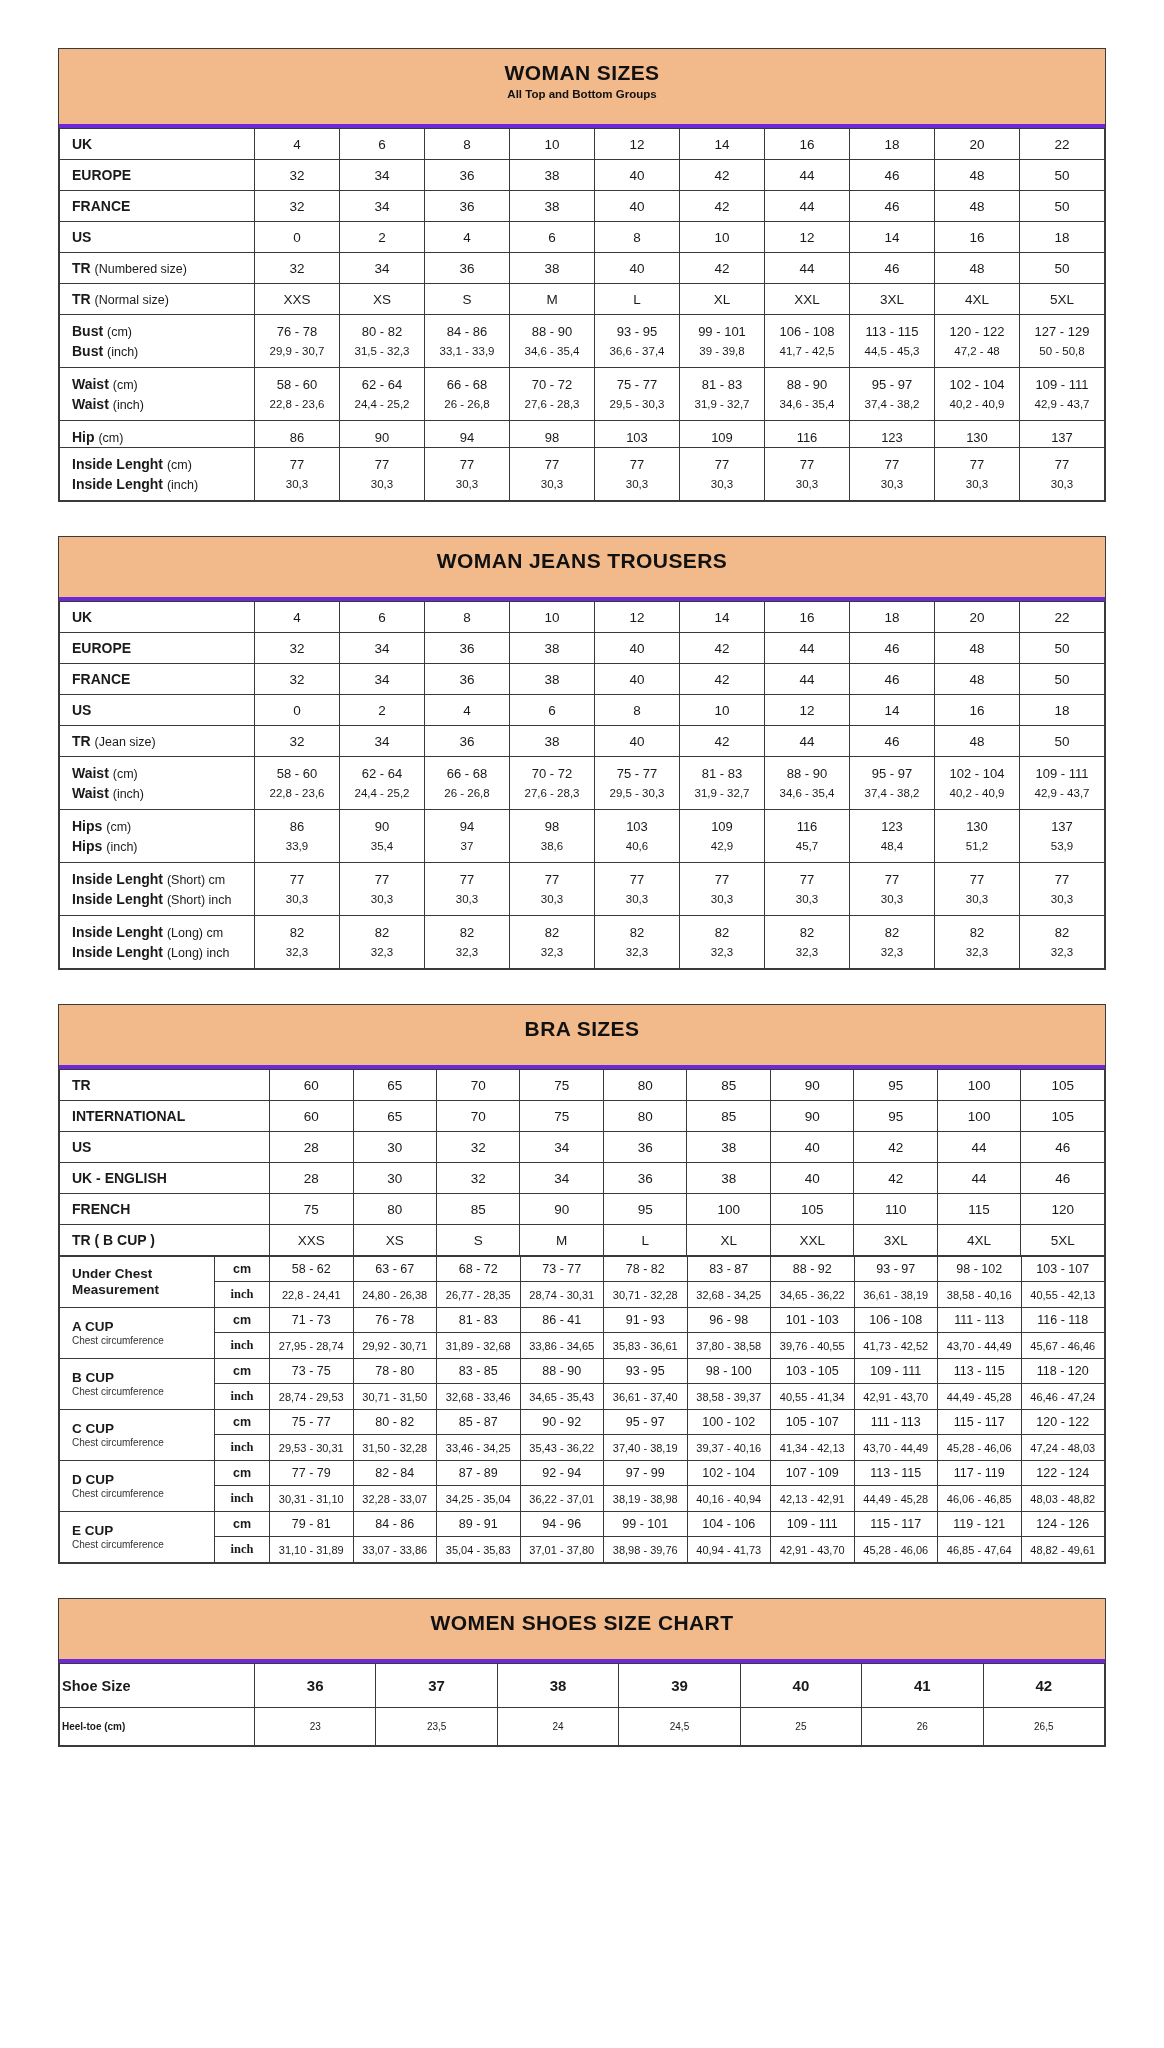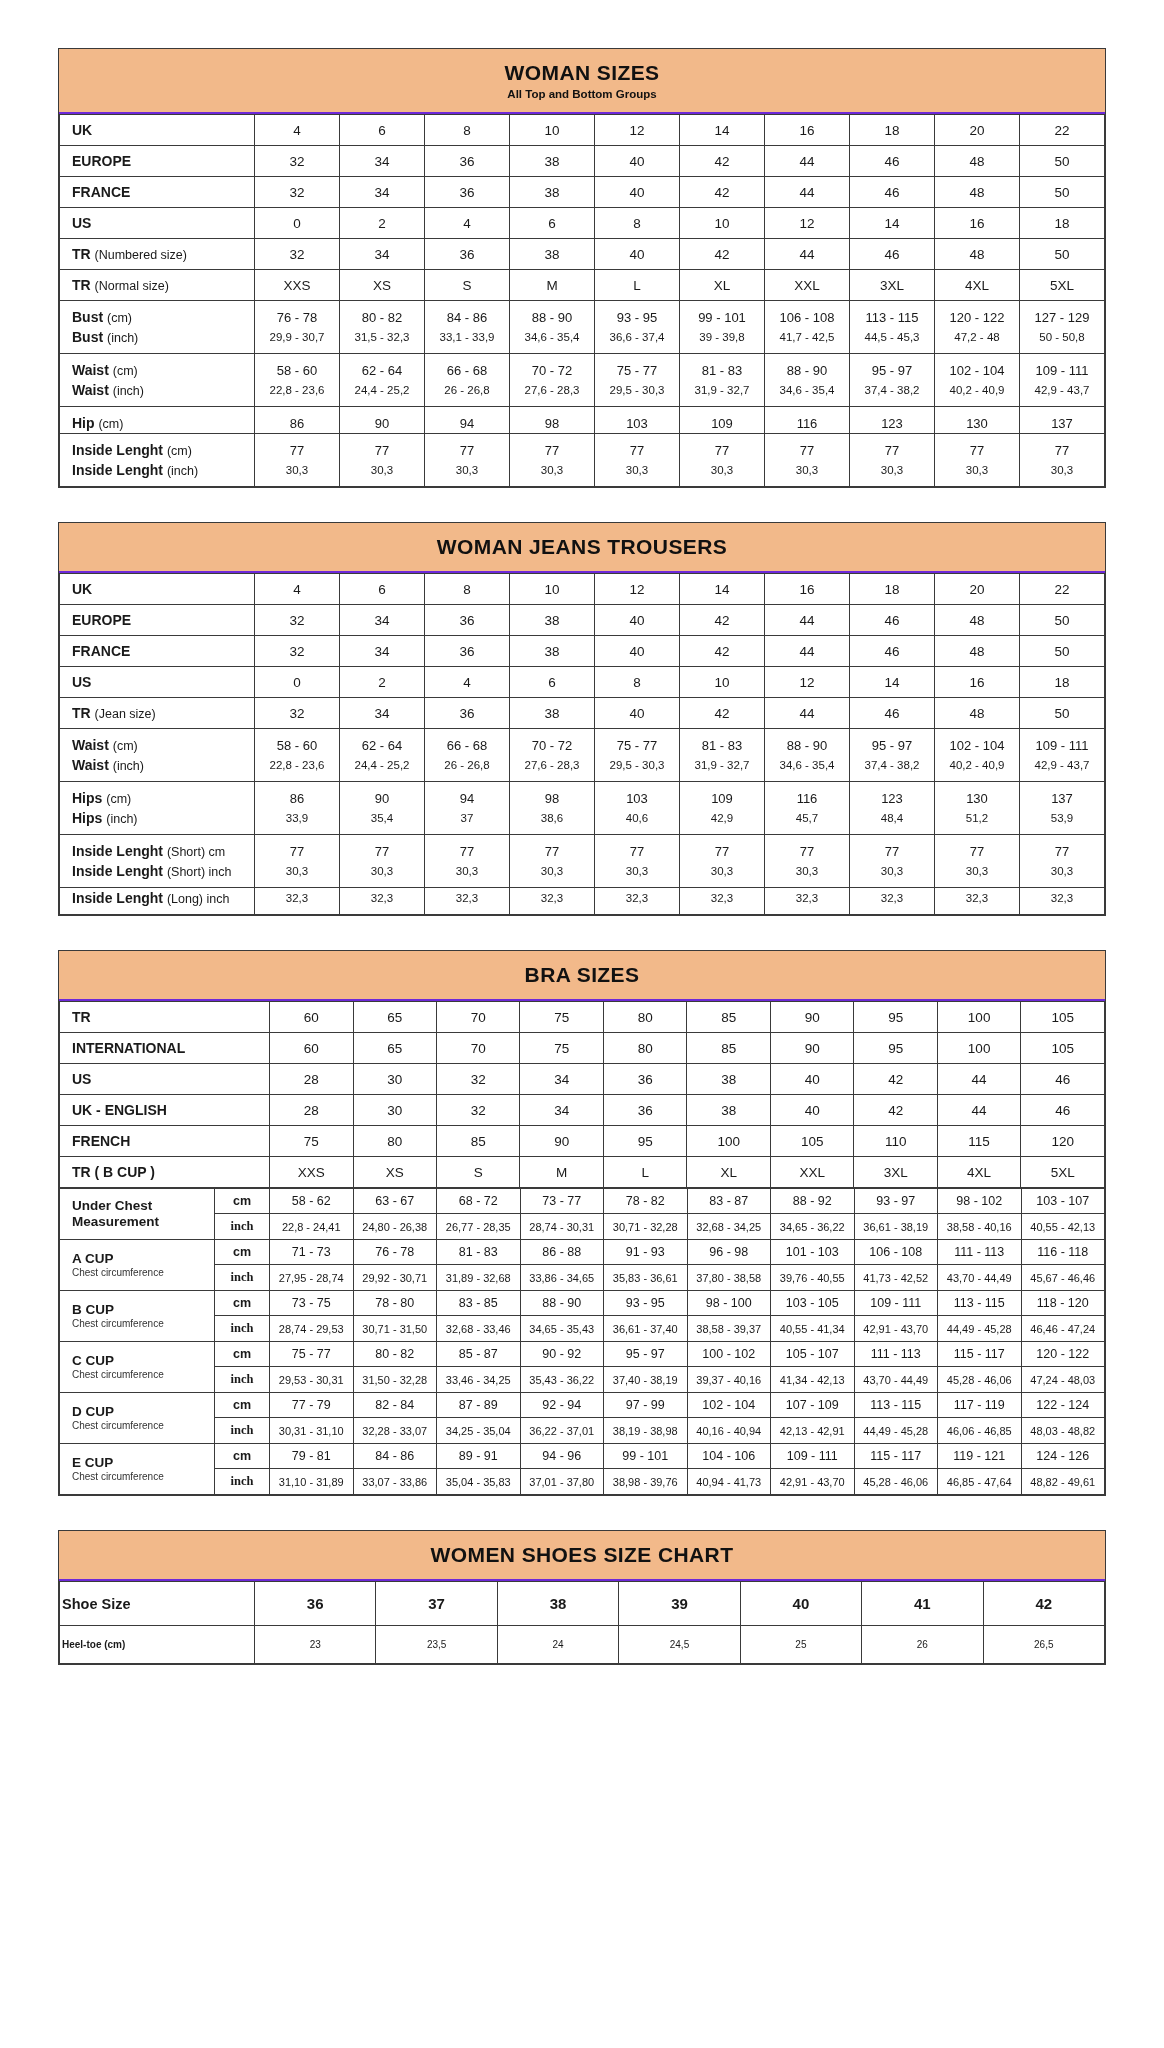--- a/index.html
+++ b/index.html
@@ -16,23 +16,23 @@
     width: 1164px;
     box-sizing: border-box;
     padding: 48px 58px 40px 58px;
   }
   .chart-block {
     margin-bottom: 34px;
     border: 1px solid #3a3a3a;
   }
   .chart-title {
     background: #f2b98a;
-    border-bottom: 2px solid #6d28d9;
+    border-bottom: 4px solid #6d28d9;
     text-align: center;
-    padding: 12px 6px 12px 6px;
+    padding: 12px 6px 24px 6px;
   }
   .chart-title .main {
     font-size: 21px;
     font-weight: bold;
     letter-spacing: 0.4px;
     color: #111;
     display: block;
   }
   .chart-title .sub {
     font-size: 11.5px;
@@ -458,20 +458,33 @@
               <td>30,3</td>
               <td>30,3</td>
               <td>30,3</td>
               <td>30,3</td>
               <td>30,3</td>
               <td>30,3</td>
               <td>30,3</td>
               <td>30,3</td>
               <td>30,3</td>
               <td>30,3</td>
+            </tr>
+            <tr class="pair-top">
+              <td class="label">Inside Lenght <span class="sm">(Long) cm</span></td>
+              <td class="num">82</td>
+              <td class="num">82</td>
+              <td class="num">82</td>
+              <td class="num">82</td>
+              <td class="num">82</td>
+              <td class="num">82</td>
+              <td class="num">82</td>
+              <td class="num">82</td>
+              <td class="num">82</td>
+              <td class="num">82</td>
             </tr>
             <tr class="pair-bot">
               <td class="label">Inside Lenght <span class="sm">(Long) inch</span></td>
               <td>32,3</td>
               <td>32,3</td>
               <td>32,3</td>
               <td>32,3</td>
               <td>32,3</td>
               <td>32,3</td>
               <td>32,3</td>
@@ -608,21 +621,21 @@
             <td>36,61 - 38,19</td>
             <td>38,58 - 40,16</td>
             <td>40,55 - 42,13</td>
           </tr>
           <tr class="u-cm">
             <td class="cupname" rowspan="2">A CUP<span class="tiny">Chest circumference</span></td>
             <td class="unit">cm</td>
             <td>71 - 73</td>
             <td>76 - 78</td>
             <td>81 - 83</td>
-            <td>86 - 88</td>
+            <td>86 - 41</td>
             <td>91 - 93</td>
             <td>96 - 98</td>
             <td>101 - 103</td>
             <td>106 - 108</td>
             <td>111 - 113</td>
             <td>116 - 118</td>
           </tr>
           <tr class="u-inch">
             <td class="unit">inch</td>
             <td>27,95 - 28,74</td>

